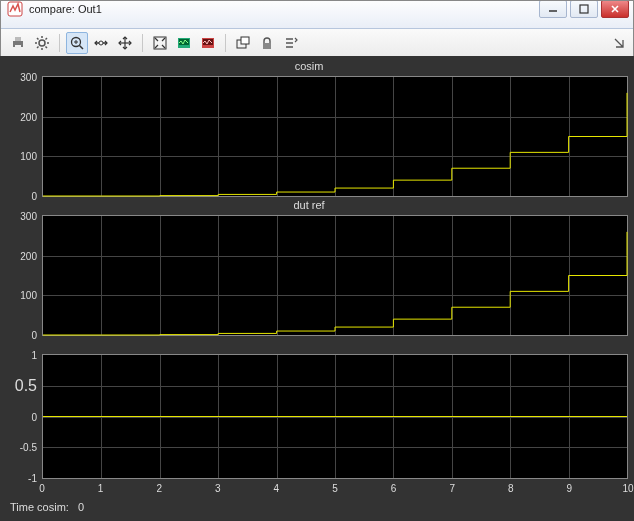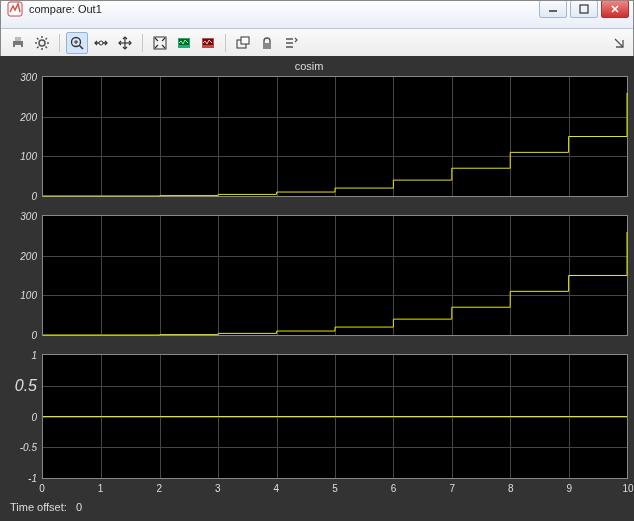--- a/index.html
+++ b/index.html
@@ -99,21 +99,20 @@
   .yaxis {
     width:36px;
     position:relative;
   }
   .ytick {
     position:absolute;
     right:4px;
     transform: translateY(-50%);
     color:#ddd;
     font-size:10px;
-    font-style:italic;
   }
   .axes-box {
     flex:1;
     position:relative;
     margin-top:14px;
     margin-bottom:4px;
     background:#000;
     border:1px solid #888;
   }
   .subplot:last-child .axes-box { margin-bottom:0; }
@@ -296,20 +295,21 @@
             <div class="ytick" style="top: 66.6667%; left: auto; right: calc(100% + 6px); position: absolute; transform: translateY(-50%); color: rgb(221, 221, 221); font-size: 10px;">100</div>
             <div class="grid-h" style="top: 33.3333%;"></div>
             <div class="ytick" style="top: 33.3333%; left: auto; right: calc(100% + 6px); position: absolute; transform: translateY(-50%); color: rgb(221, 221, 221); font-size: 10px;">200</div>
             <div class="ytick" style="top: 0%; left: auto; right: calc(100% + 6px); position: absolute; transform: translateY(-50%); color: rgb(221, 221, 221); font-size: 10px;">300</div>
             <svg class="line-svg" viewBox="0 0 100 100" preserveAspectRatio="none">
               <path class="line-path" vector-effect="non-scaling-stroke" d="M 0 100 L 10 100 L 10 100 L 20 100 L 20 99.66666666666667 L 30 99.66666666666667 L 30 98.66666666666667 L 40 98.66666666666667 L 40 96.66666666666667 L 50 96.66666666666667 L 50 93.33333333333333 L 60 93.33333333333333 L 60 86.66666666666667 L 70 86.66666666666667 L 70 76.66666666666667 L 80 76.66666666666667 L 80 63.333333333333336 L 90 63.333333333333336 L 90 50 L 100 50 L 100 33.33333333333334 L 100 13.333333333333329"></path>
             </svg>
           </div>
         </div>
         <div class="subplot">
+          <div class="title">dut ref</div>
           <div class="yaxis"></div>
           <div class="axes-box">
             <div class="grid-v" style="left: 10%;"></div>
             <div class="grid-v" style="left: 20%;"></div>
             <div class="grid-v" style="left: 30%;"></div>
             <div class="grid-v" style="left: 40%;"></div>
             <div class="grid-v" style="left: 50%;"></div>
             <div class="grid-v" style="left: 60%;"></div>
             <div class="grid-v" style="left: 70%;"></div>
             <div class="grid-v" style="left: 80%;"></div>
@@ -358,16 +358,16 @@
         <span class="xtick" style="left: 30%;">3</span>
         <span class="xtick" style="left: 40%;">4</span>
         <span class="xtick" style="left: 50%;">5</span>
         <span class="xtick" style="left: 60%;">6</span>
         <span class="xtick" style="left: 70%;">7</span>
         <span class="xtick" style="left: 80%;">8</span>
         <span class="xtick" style="left: 90%;">9</span>
         <span class="xtick" style="left: 100%;">10</span>
       </div>
     <div class="time-offset">
-      <span>Time offset:</span>&nbsp;&nbsp;&nbsp;<span>0</span>
+      <span>Time cosim:</span>&nbsp;&nbsp;&nbsp;<span>0</span>
     </div>
   </div>
 </div>
 
 </body></html>

